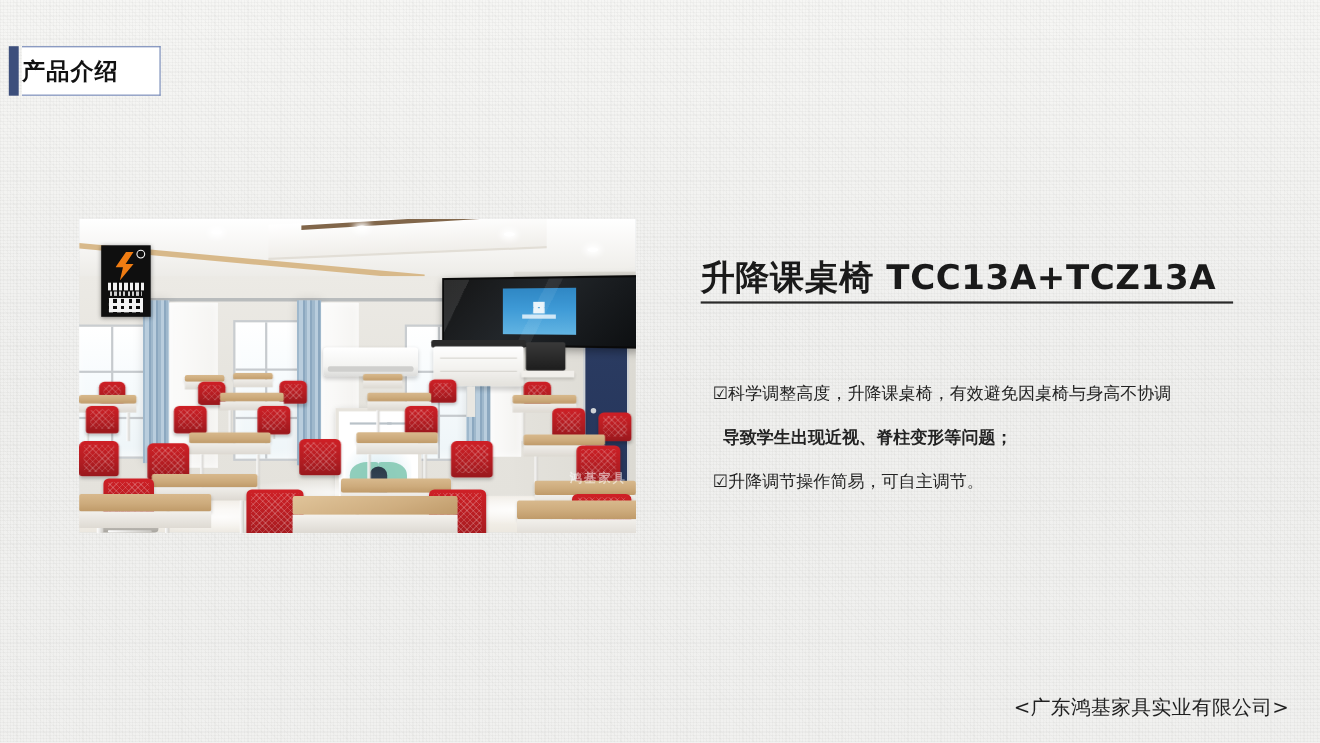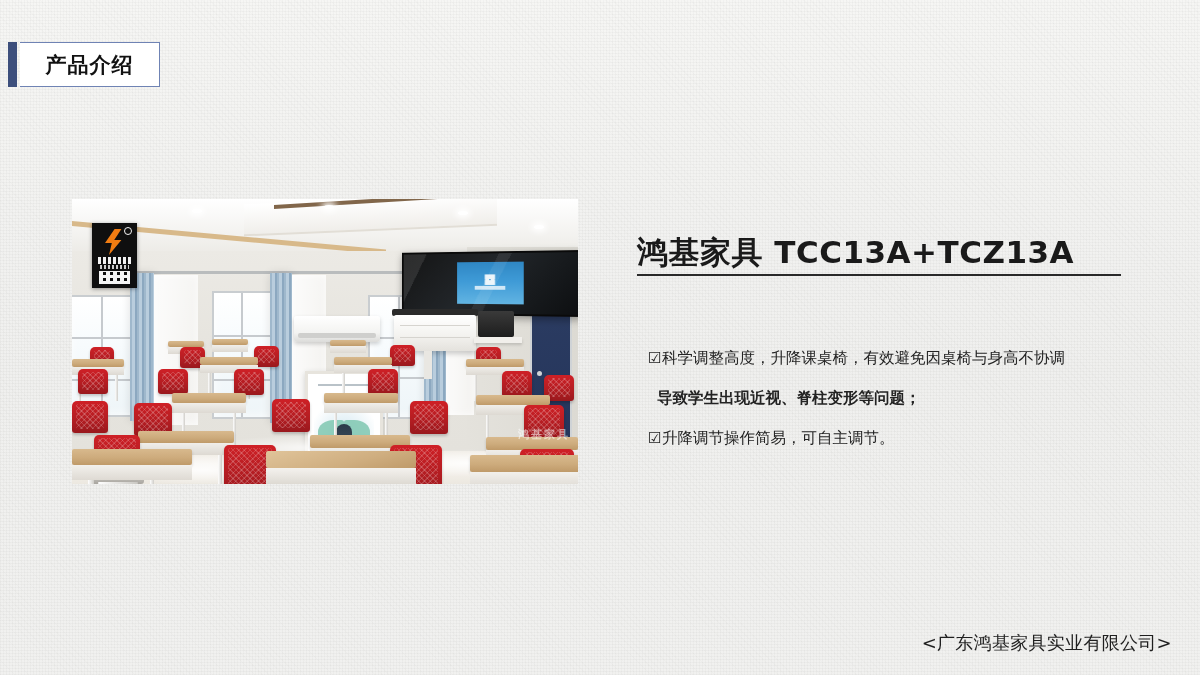--- a/index.html
+++ b/index.html
@@ -34,27 +34,26 @@
     top: 42px;
     display: flex;
     align-items: stretch;
     height: 45px;
   }
   .badge-tab {
     width: 9px;
     background: #3d4f7c;
   }
   .badge-box {
-    width: 140px;
+    width: 126px;
     background: #ffffff;
     border: 1.5px solid #6f83b4;
     border-left: none;
     display: flex;
     align-items: center;
-    justify-content: center;
     box-sizing: border-box;
     margin-left: 3px;
   }
   .badge-text {
     font-family: "DejaVu Sans", "Liberation Sans", sans-serif;
     font-size: 21px;
     font-weight: bold;
     color: #111111;
     letter-spacing: 1px;
     white-space: nowrap;
@@ -564,21 +563,21 @@
         <div class="wm-bolt"></div>
         <div class="wm-en"></div>
         <div class="wm-sub"></div>
         <div class="wm-cn"></div>
       </div>
       <div class="wm-text">鸿基家具</div>
 
     </div>
   </div>
 
-  <div class="title">鸿基家具 TCC13A+TCZ13A</div>
+  <div class="title">升降课桌椅 TCC13A+TCZ13A</div>
   <div class="title-rule"></div>
 
   <div class="bullets">
     <div class="bullet-line">☑科学调整高度，升降课桌椅，有效避免因桌椅与身高不协调</div>
     <div class="bullet-line indent">导致学生出现近视、脊柱变形等问题；</div>
     <div class="bullet-line">☑升降调节操作简易，可自主调节。</div>
   </div>
 
   <div class="footer">&lt;广东鸿基家具实业有限公司&gt;</div>
 

